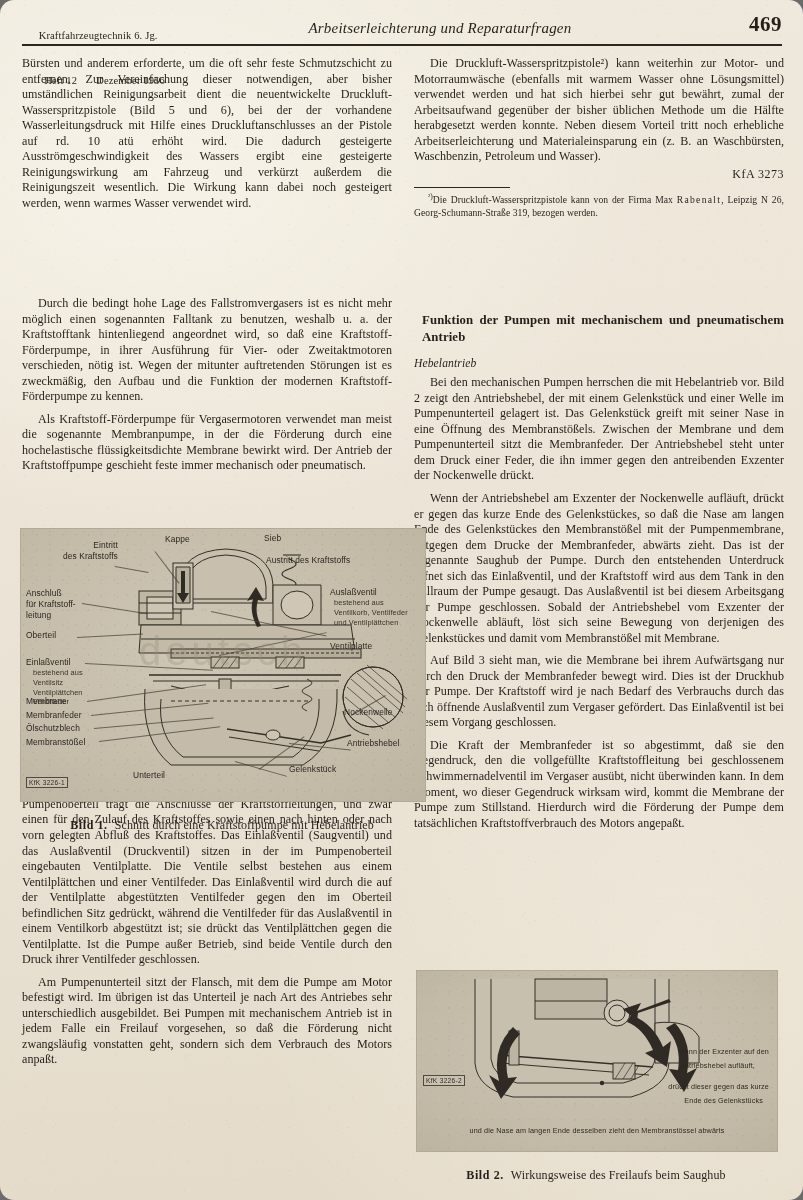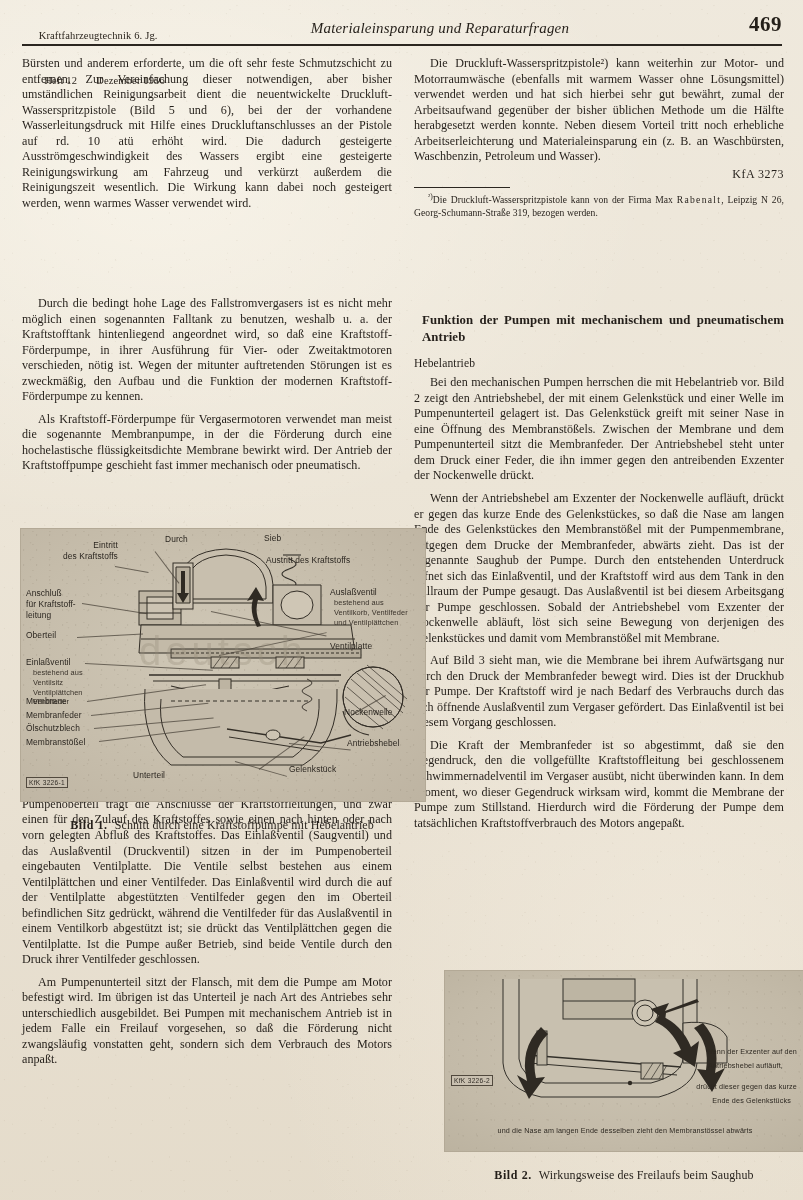--- a/index.html
+++ b/index.html
@@ -14,20 +14,21 @@
     height: 1200px;
     margin: 0 auto;
     background:
       radial-gradient(ellipse 700px 500px at 20% 15%, rgba(255,252,243,0.55), rgba(255,255,255,0) 70%),
       radial-gradient(ellipse 600px 700px at 85% 80%, rgba(245,238,225,0.5), rgba(255,255,255,0) 70%),
       linear-gradient(177deg, #efe9dd 0%, #ece5d7 40%, #e8e0d1 70%, #e4dbca 100%);
     overflow: hidden;
     font-family: "Liberation Serif", "DejaVu Serif", serif;
     color: #241f1a;
     box-sizing: border-box;
+    border-radius: 14px;
   }
   
   .page::before {
     content: "";
     position: absolute;
     inset: 0;
     pointer-events: none;
     opacity: 0.2;
     background-image:
       radial-gradient(circle at 12% 33%, rgba(120,100,70,0.35) 0.6px, transparent 1px),
@@ -154,20 +155,21 @@
   h2.section {
     font-size: 12.8px;
     font-weight: bold;
     line-height: 1.3;
     margin: 16px 0 9px 8px;
     text-align: justify;
     letter-spacing: 0.1px;
   }
   h3.subsection {
     font-size: 11.6px;
+    font-style: italic;
     font-weight: normal;
     margin: 12px 0 5px 0;
     letter-spacing: 0.1px;
   }
 
   
   .fig1-wrap {
     position: absolute;
     left: 20px;
     top: 528px;
@@ -248,21 +250,21 @@
   }
   .fig-caption .bildno {
     font-weight: bold;
     letter-spacing: 0.6px;
     margin-right: 7px;
   }
 
   
   .fig2-wrap {
     position: absolute;
-    left: 444px;
+    left: 416px;
     top: 970px;
     width: 360px;
   }
   .fig2-img {
     position: relative;
     width: 360px;
     height: 180px;
     background:
       radial-gradient(ellipse 300px 150px at 50% 45%, #ccc4b3 0%, #c3baa8 60%, #b9b09d 100%);
     border: 1px solid #b3a996;
@@ -300,21 +302,21 @@
 
 <div class="page">
 
   <div class="masthead">
     <div class="masthead-left">
       <span>Kraftfahrzeugtechnik 6. Jg.</span>
       <span class="line2">
         <span class="issue-no">Heft 12</span><span>Dezember 1956</span>
       </span>
     </div>
-    <div class="masthead-center">Materialeinsparung und Reparaturfragen</div>
+    <div class="masthead-center">Arbeitserleichterung und Reparaturfragen</div>
     <div class="masthead-page">469</div>
   </div>
   <div class="rule-top"></div>
 
   <div class="cols">
     <div class="col">
       <p class="noindent">Bürsten und anderem erforderte, um die oft sehr feste Schmutzschicht zu entfernen. Zur Vereinfachung dieser notwendigen, aber bisher umständlichen Reinigungsarbeit dient die neuentwickelte Druckluft-Wasserspritzpistole (Bild 5 und 6), bei der der vorhandene Wasserleitungsdruck mit Hilfe eines Druckluftanschlusses an der Pistole auf rd. 10 atü erhöht wird. Die dadurch gesteigerte Ausströmgeschwindigkeit des Wassers ergibt eine gesteigerte Reinigungswirkung am Fahrzeug und verkürzt außerdem die Reinigungszeit wesentlich. Die Wirkung kann dabei noch gesteigert werden, wenn warmes Wasser verwendet wird.</p>
     </div>
     <div class="col">
       <p>Die Druckluft-Wasserspritzpistole²) kann weiterhin zur Motor- und Motorraumwäsche (ebenfalls mit warmem Wasser ohne Lösungsmittel) verwendet werden und hat sich hierbei sehr gut bewährt, zumal der Arbeitsaufwand gegenüber der bisher üblichen Methode um die Hälfte herabgesetzt werden konnte. Neben diesem Vorteil tritt noch erhebliche Arbeitserleichterung und Materialeinsparung ein (z. B. an Waschbürsten, Waschbenzin, Petroleum und Wasser).</p>
@@ -322,21 +324,21 @@
       <div class="footnote-rule"></div>
       <div class="footnote"><span class="sup">²)</span><span>Die Druckluft-Wasserspritzpistole kann von der Firma Max </span><span class="spaced">Rabenalt</span><span>, Leipzig N 26, Georg-Schumann-Straße 319, bezogen werden.</span></div>
     </div>
   </div>
 
 
   <div class="body-cols">
 
     <div class="col">
       <p>Durch die bedingt hohe Lage des Fallstromvergasers ist es nicht mehr möglich einen sogenannten Falltank zu benutzen, weshalb u. a. der Kraftstofftank hintenliegend angeordnet wird, so daß eine Kraftstoff-Förderpumpe, in ihrer Ausführung für Vier- oder Zweitaktmotoren verschieden, nötig ist. Wegen der mitunter auftretenden Störungen ist es zweckmäßig, den Aufbau und die Funktion der modernen Kraftstoff-Förderpumpe zu kennen.</p>
-      <p>Als Kraftstoff-Förderpumpe für Vergasermotoren verwendet man meist die sogenannte Membranpumpe, in der die Förderung durch eine hochelastische flüssigkeitsdichte Membrane bewirkt wird. Der Antrieb der Kraftstoffpumpe geschieht fast immer mechanisch oder pneumatisch.</p>
+      <p>Als Kraftstoff-Förderpumpe für Vergasermotoren verwendet man meist die sogenannte Membranpumpe, in der die Förderung durch eine hochelastische flüssigkeitsdichte Membrane bewirkt wird. Der Antrieb der Kraftstoffpumpe geschieht feste immer mechanisch oder pneumatisch.</p>
       <div style="height:292px"></div>
       <p>Das Pumpengehäuse setzt sich aus dem oberen und unteren Pumpenteil zusammen, zwischen denen die Membrane eingespannt ist. Das Pumpenoberteil trägt die Anschlüsse der Kraftstoffleitungen, und zwar einen für den Zulauf des Kraftstoffes sowie einen nach hinten oder nach vorn gelegten Abfluß des Kraftstoffes. Das Einlaßventil (Saugventil) und das Auslaßventil (Druckventil) sitzen in der im Pumpenoberteil eingebauten Ventilplatte. Die Ventile selbst bestehen aus einem Ventilplättchen und einer Ventilfeder. Das Einlaßventil wird durch die auf der Ventilplatte abgestützten Ventilfeder gegen den im Oberteil befindlichen Sitz gedrückt, während die Ventilfeder für das Auslaßventil in einem Ventilkorb abgestützt ist; sie drückt das Ventilplättchen gegen die Ventilplatte. Ist die Pumpe außer Betrieb, sind beide Ventile durch den Druck ihrer Ventilfeder geschlossen.</p>
       <p>Am Pumpenunterteil sitzt der Flansch, mit dem die Pumpe am Motor befestigt wird. Im übrigen ist das Unterteil je nach Art des Antriebes sehr unterschiedlich ausgebildet. Bei Pumpen mit mechanischem Antrieb ist in jedem Falle ein Freilauf vorgesehen, so daß die Förderung nicht zwangsläufig vonstatten geht, sondern sich dem Verbrauch des Motors anpaßt.</p>
     </div>
 
     <div class="col">
       <h2 class="section">Funktion der Pumpen mit mechanischem und pneumatischem Antrieb</h2>
       <h3 class="subsection">Hebelantrieb</h3>
       <p style="shape-outside: polygon(0 0, 0 125px, 0 125px, 0 0);">Bei den mechanischen Pumpen herrschen die mit Hebelantrieb vor. Bild 2 zeigt den Antriebshebel, der mit einem Gelenkstück und einer Welle im Pumpenunterteil gelagert ist. Das Gelenkstück greift mit seiner Nase in eine Öffnung des Membranstößels. Zwischen der Membrane und dem Pumpenunterteil sitzt die Membranfeder. Der Antriebshebel steht unter dem Druck einer Feder, die ihn immer gegen den antreibenden Exzenter der Nockenwelle drückt.</p>
       <p>Wenn der Antriebshebel am Exzenter der Nockenwelle aufläuft, drückt er gegen das kurze Ende des Gelenkstückes, so daß die Nase am langen Ende des Gelenkstückes den Membranstößel mit der Pumpenmembrane, entgegen dem Drucke der Membranfeder, abwärts zieht. Das ist der sogenannte Saughub der Pumpe. Durch den entstehenden Unterdruck öffnet sich das Einlaßventil, und der Kraftstoff wird aus dem Tank in den Füllraum der Pumpe gesaugt. Das Auslaßventil ist bei diesem Arbeitsgang der Pumpe geschlossen. Sobald der Antriebshebel vom Exzenter der Nockenwelle abläuft, löst sich seine Bewegung von derjenigen des Gelenkstückes und damit vom Membranstößel mit Membrane.</p>
@@ -430,21 +432,21 @@
       <div class="lead" style="left:78px; top:212px; width:122px; transform:rotate(-7deg);"></div>
       <div class="lead" style="left:238px; top:240px; width:56px; transform:rotate(-36deg);"></div>
       <div class="lead" style="left:190px; top:82px; width:118px; transform:rotate(12deg);"></div>
       <div class="lead" style="left:198px; top:126px; width:110px; transform:rotate(-12deg);"></div>
       <div class="lead" style="left:330px; top:186px; width:40px; transform:rotate(-30deg);"></div>
       <div class="lead" style="left:268px; top:214px; width:62px; transform:rotate(6deg);"></div>
       <div class="lead" style="left:214px; top:232px; width:54px; transform:rotate(16deg);"></div>
 
       <div class="fig-label" style="left:42px; top:11px; text-align:right;">Eintritt
 des Kraftstoffs</div>
-      <div class="fig-label" style="left:144px; top:5px;">Durch</div>
+      <div class="fig-label" style="left:144px; top:5px;">Kappe</div>
       <div class="fig-label" style="left:243px; top:4px;">Sieb</div>
       <div class="fig-label" style="left:245px; top:26px;">Austritt des Kraftstoffs</div>
       <div class="fig-label" style="left:5px; top:59px;">Anschluß
 für Kraftstoff-
 leitung</div>
       <div class="fig-label" style="left:309px; top:58px;">Auslaßventil</div>
       <div class="fig-label sub" style="left:313px; top:69px;">bestehend aus
 Ventilkorb, Ventilfeder
 und Ventilplättchen</div>
       <div class="fig-label" style="left:5px; top:101px;">Oberteil</div>

